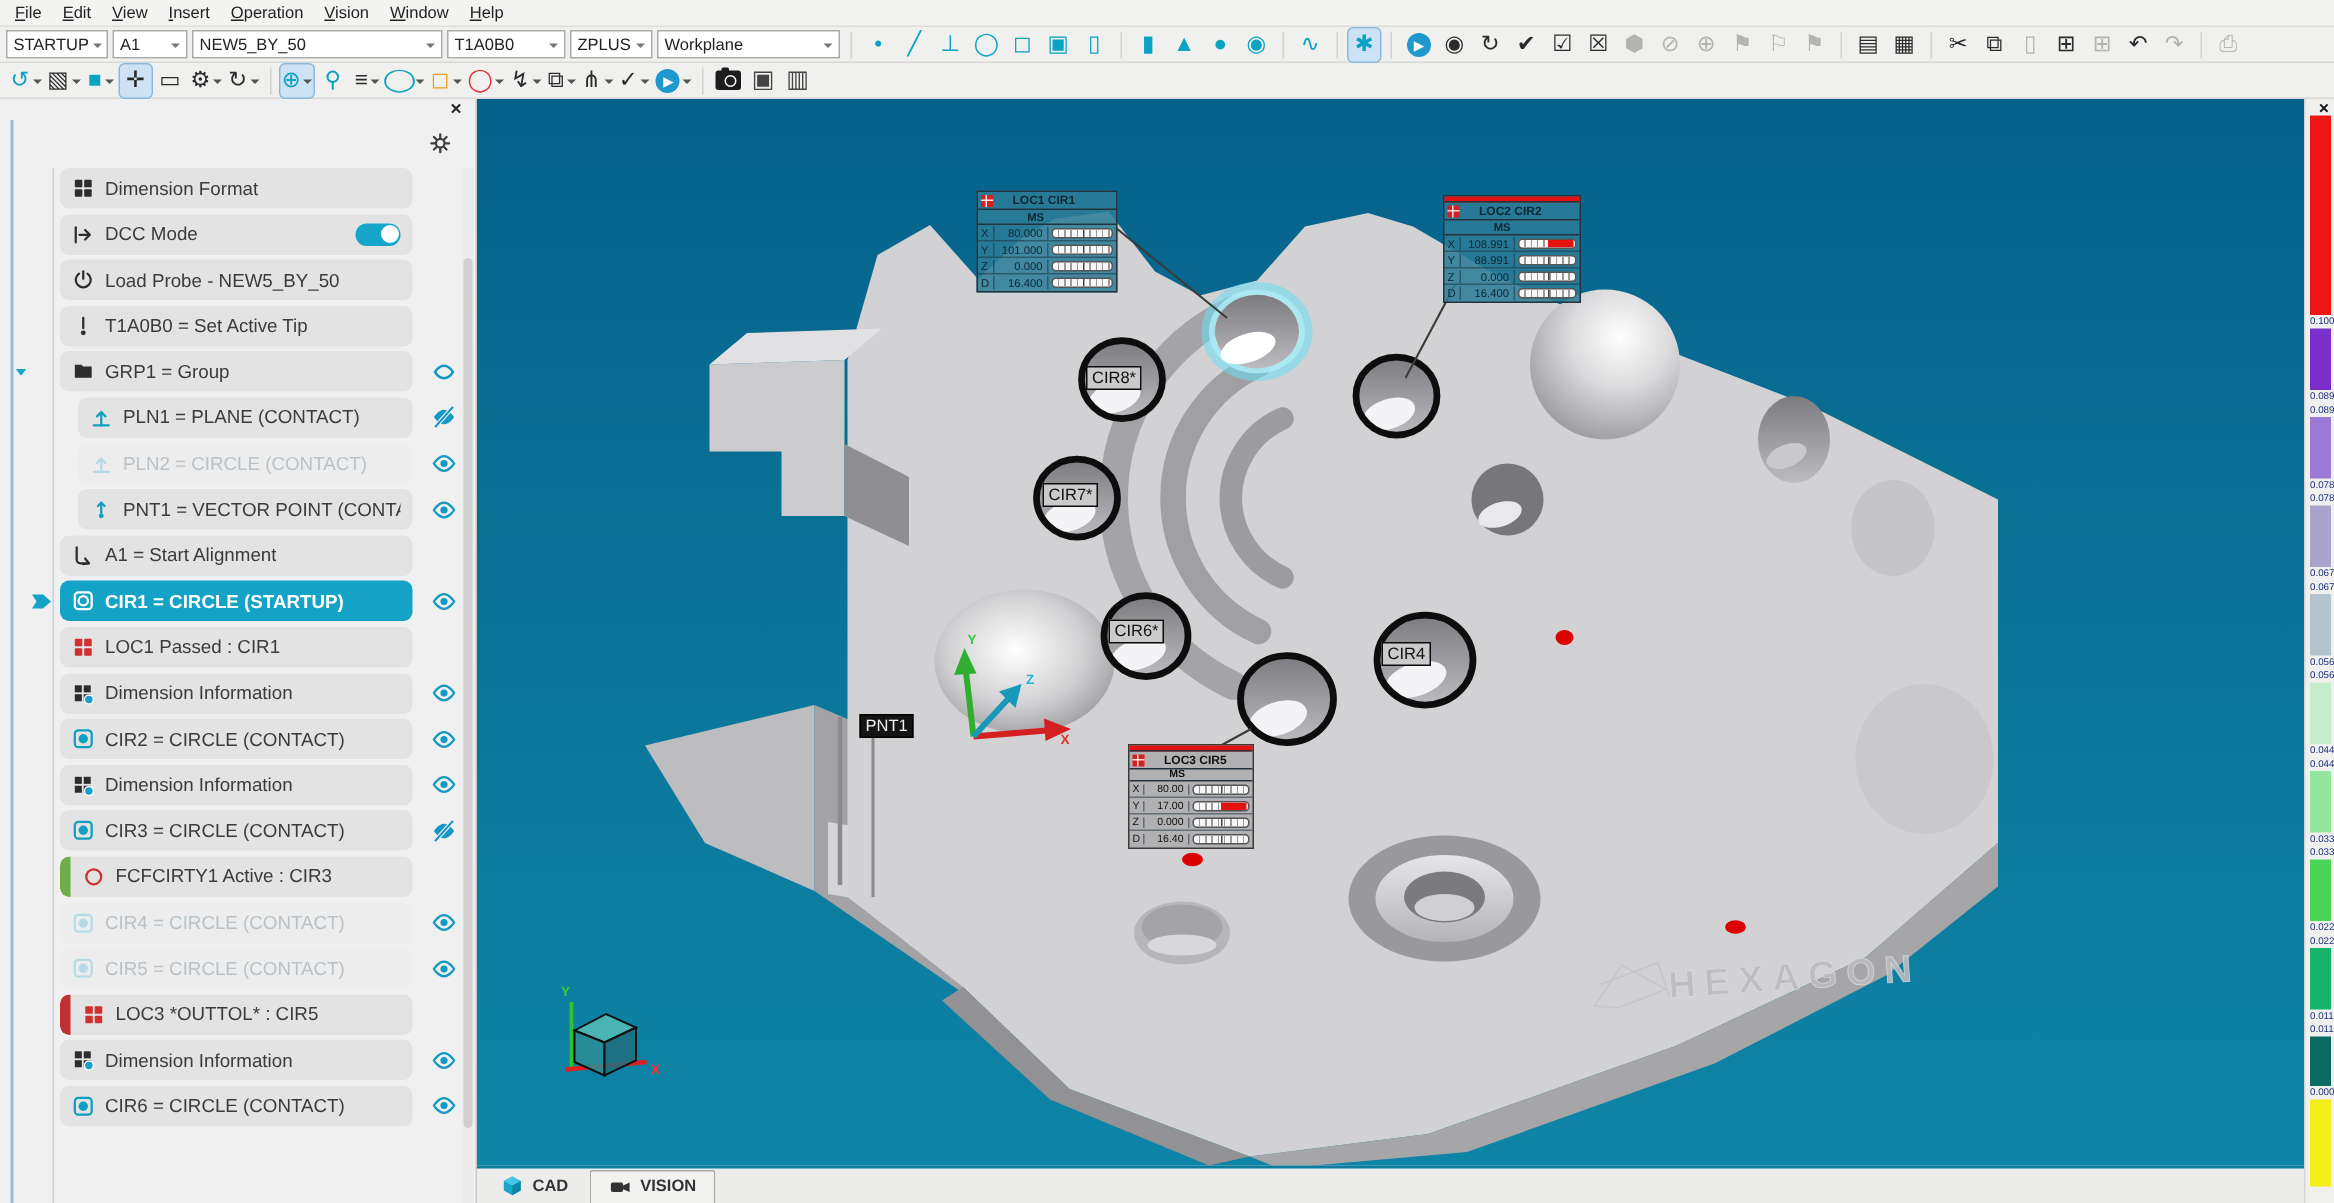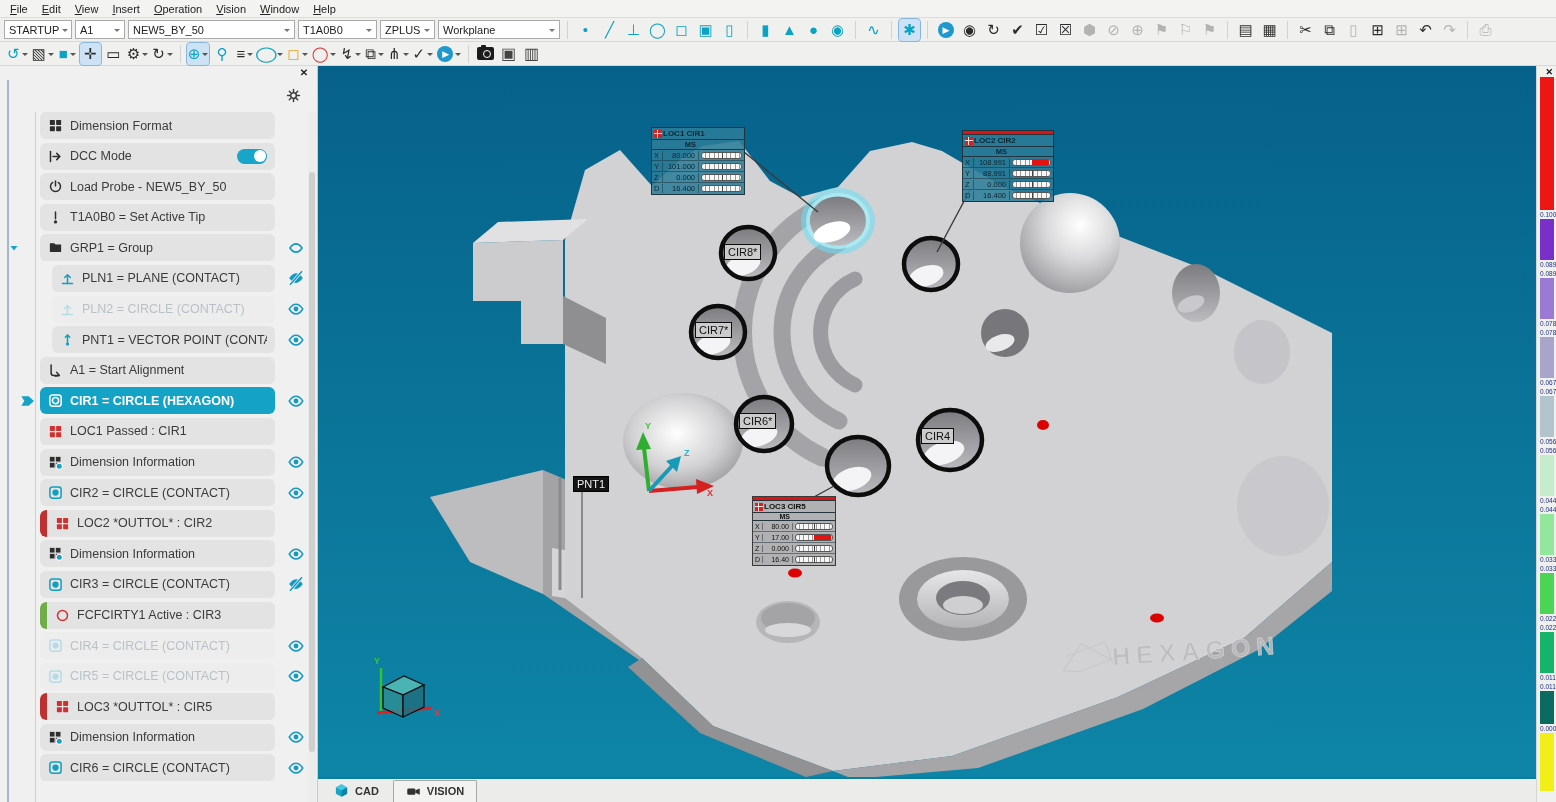--- a/index.html
+++ b/index.html
@@ -70,21 +70,21 @@
 .tico.dk{color:#333}
 
 
 .overlay{position:absolute;left:0;top:0;width:1556px;height:802px;pointer-events:none}
 .vtag{position:absolute;background:#cbcbcb;border:1.5px solid #0c0c0c;color:#111;font-size:11px;font-weight:normal;line-height:1;padding:1.5px 3px;z-index:5}
 .vtag.dark{background:#141414;color:#f0f0f0;border-color:#000}
 .mlabel{position:absolute;z-index:6;border:1px solid #24343c;font-size:7.5px;color:#0d2530}
 .mlabel.teal{background:rgba(44,125,152,.88)}
 .mlabel.gray{background:rgba(174,174,176,.94);border-color:#3a3a3a;color:#101010}
 .ml-strip{height:4px;background:#e01212;border-bottom:1px solid #24343c}
-.ml-head{display:flex;align-items:center;gap:1px;padding:1px 2px;border-bottom:1px solid #24343c;font-size:8px;font-weight:bold}
+.ml-head{display:flex;align-items:center;gap:13px;padding:1px 2px;border-bottom:1px solid #24343c;font-size:8px;font-weight:bold}
 .ml-ico{width:8px;height:8px;background:#d42222;position:relative;flex:none}
 .ml-ico::before{content:"";position:absolute;left:0;right:0;top:3px;height:1.4px;background:rgba(255,255,255,.85)}
 .ml-ico::after{content:"";position:absolute;top:0;bottom:0;left:3px;width:1.4px;background:rgba(255,255,255,.85)}
 .ml-sub{display:grid;grid-template-columns:11px 36px 1fr;border-bottom:1px solid #24343c;font-weight:bold}
 .ml-sub span:nth-child(2){text-align:right;padding-right:3px}
 .ml-row{display:grid;grid-template-columns:11px 36px 1fr;align-items:center;border-bottom:1px solid rgba(24,44,54,.5);height:11px}
 .ml-row:last-child{border-bottom:none}
 .ml-row .ax{padding-left:2px;border-right:1px solid rgba(24,44,54,.5)}
 .ml-row .val{text-align:right;padding-right:3px;border-right:1px solid rgba(24,44,54,.5)}
 .ml-row .bar{position:relative;height:7px;margin:0 2px;background:#f7f7f7;border:1px solid #555;border-radius:3px;overflow:hidden}
@@ -491,21 +491,21 @@
               <path d="M2 5h11l8 7-8 7H2l4.5-7z" fill="currentColor"></path>
             </svg>
           </span>
           <div class="tbox">
             <span class="ic white">
               <svg viewBox="0 0 24 24" class="tico ">
                 <rect x="3" y="3" width="18" height="18" rx="4" fill="none" stroke="currentColor" stroke-width="2.4" stroke-linecap="round" stroke-linejoin="round"></rect>
                 <circle cx="12" cy="12" r="5" fill="none" stroke="currentColor" stroke-width="2.4" stroke-linecap="round" stroke-linejoin="round"></circle>
               </svg>
             </span>
-            <span class="tlabel">CIR1 = CIRCLE (HEXAGON)</span>
+            <span class="tlabel">CIR1 = CIRCLE (STARTUP)</span>
           </div>
           <span class="eye">
             <svg viewBox="0 0 24 24" class="tico ">
               <path d="M12 5.5C7 5.5 3 12 3 12s4 6.5 9 6.5S21 12 21 12 17 5.5 12 5.5z" fill="none" stroke="currentColor" stroke-width="2"></path>
               <circle cx="12" cy="12" r="3.2" fill="currentColor"></circle>
             </svg>
           </span>
         </div>
         <div class="trow">
           <div class="tbox">
@@ -554,36 +554,20 @@
               </svg>
             </span>
             <span class="tlabel">CIR2 = CIRCLE (CONTACT)</span>
           </div>
           <span class="eye">
             <svg viewBox="0 0 24 24" class="tico ">
               <path d="M12 5.5C7 5.5 3 12 3 12s4 6.5 9 6.5S21 12 21 12 17 5.5 12 5.5z" fill="none" stroke="currentColor" stroke-width="2"></path>
               <circle cx="12" cy="12" r="3.2" fill="currentColor"></circle>
             </svg>
           </span>
-        </div>
-        <div class="trow">
-          <div class="tbox barred">
-            <span class="tbar red"></span>
-            <span class="ic red">
-              <svg viewBox="0 0 24 24" class="tico ">
-                <g fill="currentColor">
-                  <rect x="3" y="3" width="8" height="8" rx="1"></rect>
-                  <rect x="13" y="3" width="8" height="8" rx="1"></rect>
-                  <rect x="3" y="13" width="8" height="8" rx="1"></rect>
-                  <rect x="13" y="13" width="8" height="8" rx="1"></rect>
-                </g>
-              </svg>
-            </span>
-            <span class="tlabel">LOC2 *OUTTOL* : CIR2</span>
-          </div>
         </div>
         <div class="trow">
           <div class="tbox">
             <span class="ic dark">
               <svg viewBox="0 0 24 24" class="tico ">
                 <g fill="currentColor">
                   <rect x="3" y="3" width="7.5" height="7.5"></rect>
                   <rect x="12.5" y="3" width="7.5" height="7.5"></rect>
                   <rect x="3" y="12.5" width="7.5" height="7.5"></rect>
                   <rect x="12.5" y="12.5" width="7.5" height="7.5"></rect>

